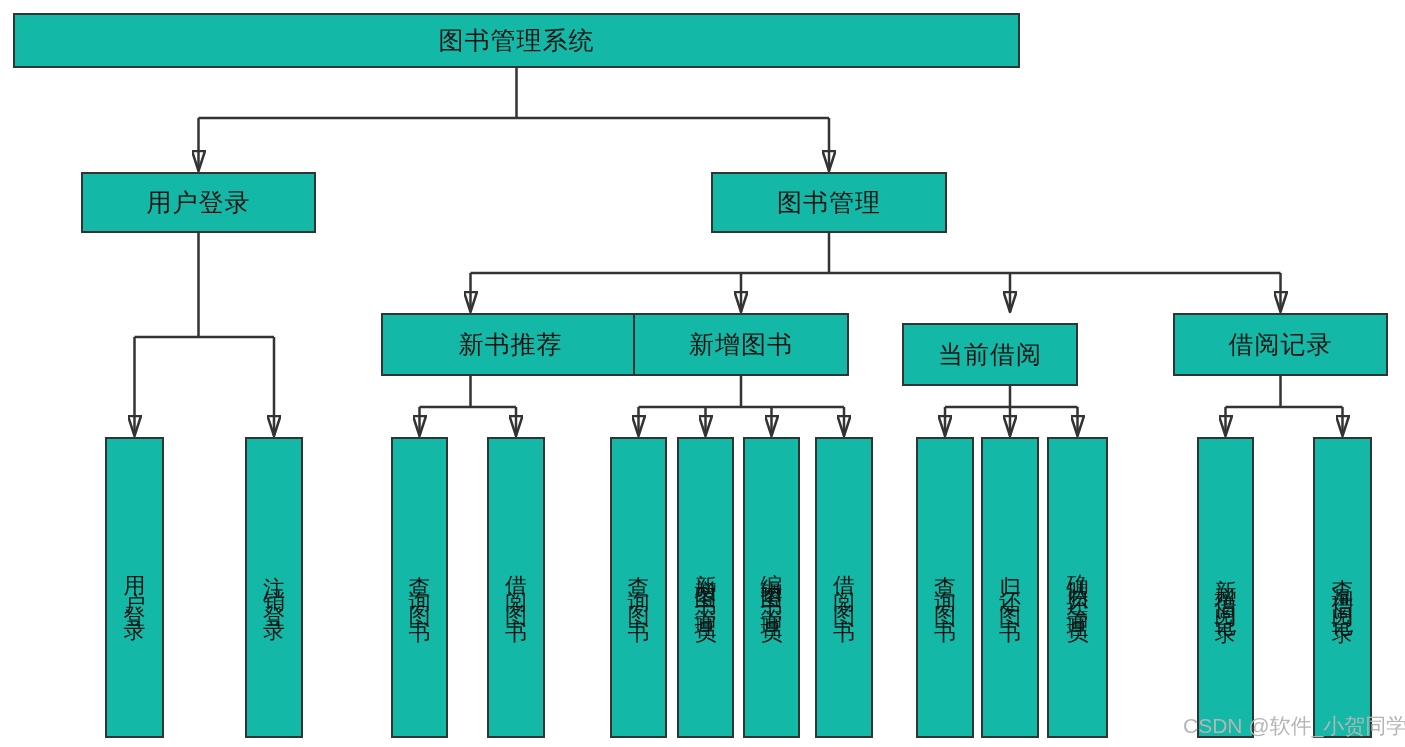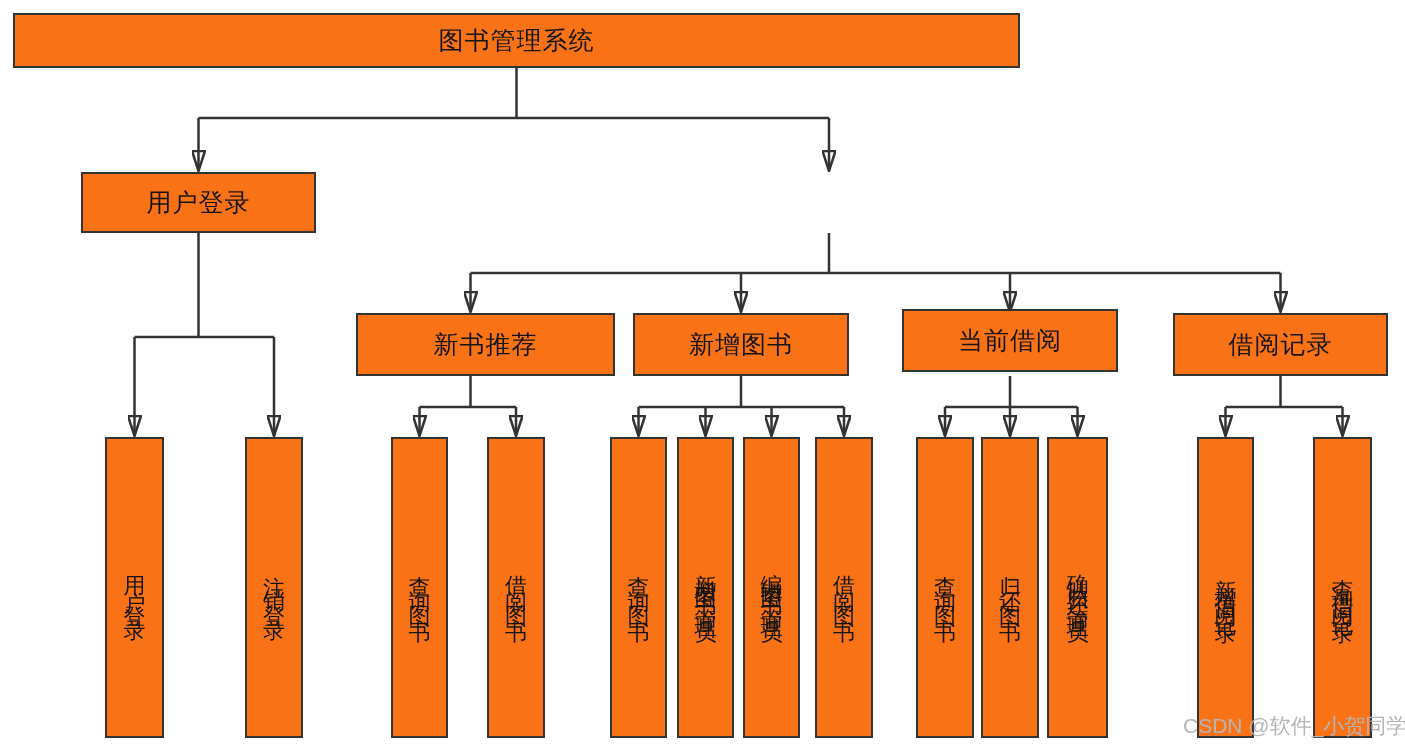--- a/index.html
+++ b/index.html
@@ -22,21 +22,21 @@
     z-index: 1;
   }
   .wires path {
     stroke: #333333;
     stroke-width: 2.5;
     fill: none;
   }
   .node {
     position: absolute;
     box-sizing: border-box;
-    background: #f97316;
+    background: #14b8a6;
     border: 2.5px solid #333333;
     color: #141414;
     display: flex;
     align-items: center;
     justify-content: center;
     z-index: 2;
   }
   .h .label {
     font-size: 25px;
     letter-spacing: 1px;
@@ -108,28 +108,31 @@
     <path d="M1342.5 407 V436" marker-end="url(#arr)"></path>
   </svg>
 
   <div class="node h" style="left:13px;top:13px;width:1007px;height:55px">
     <span class="label">图书管理系统</span>
   </div>
 
   <div class="node h" style="left:81px;top:172px;width:235px;height:61px">
     <span class="label">用户登录</span>
   </div>
+  <div class="node h" style="left:711px;top:172px;width:236px;height:61px">
+    <span class="label">图书管理</span>
+  </div>
 
-  <div class="node h" style="left:356px;top:313px;width:259px;height:63px">
+  <div class="node h" style="left:381px;top:313px;width:259px;height:63px">
     <span class="label">新书推荐</span>
   </div>
   <div class="node h" style="left:633px;top:313px;width:216px;height:63px">
     <span class="label">新增图书</span>
   </div>
-  <div class="node h" style="left:902px;top:309px;width:216px;height:63px">
+  <div class="node h" style="left:902px;top:323px;width:176px;height:63px">
     <span class="label">当前借阅</span>
   </div>
   <div class="node h" style="left:1173px;top:313px;width:215px;height:63px">
     <span class="label">借阅记录</span>
   </div>
 
   <div class="node v v4" style="left:105px;top:437px;width:59px;height:301px">
     <span class="vtext">用户登录</span>
   </div>
   <div class="node v v4" style="left:245px;top:437px;width:58px;height:301px">

